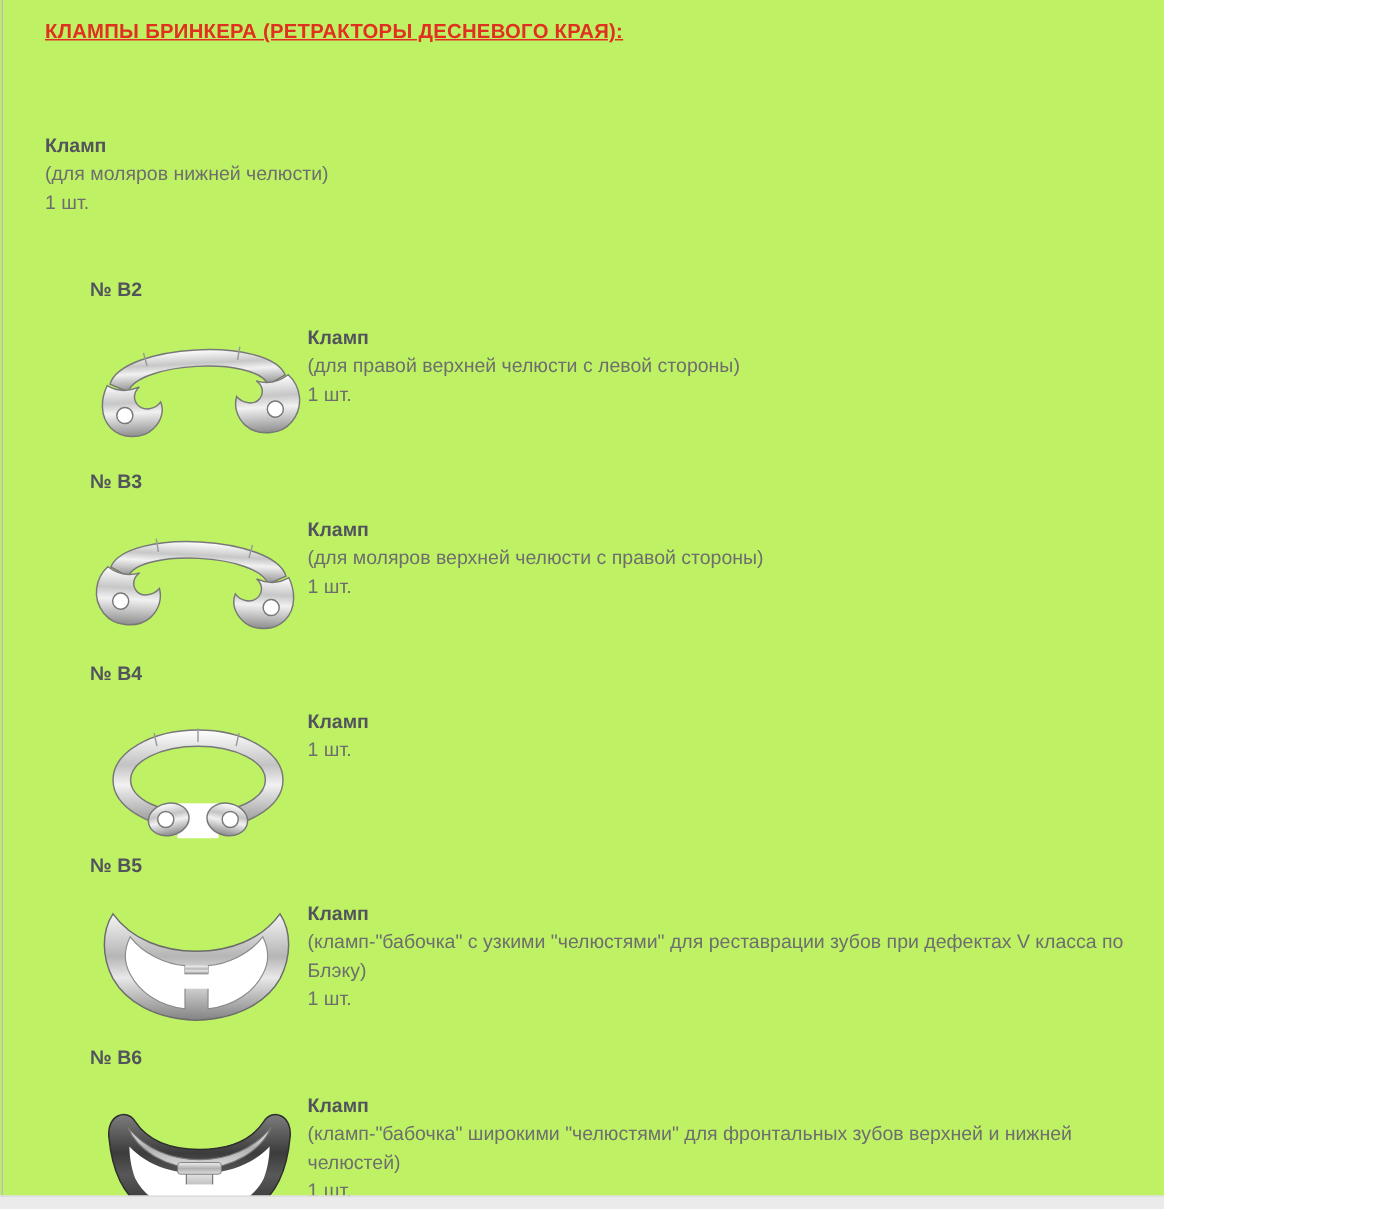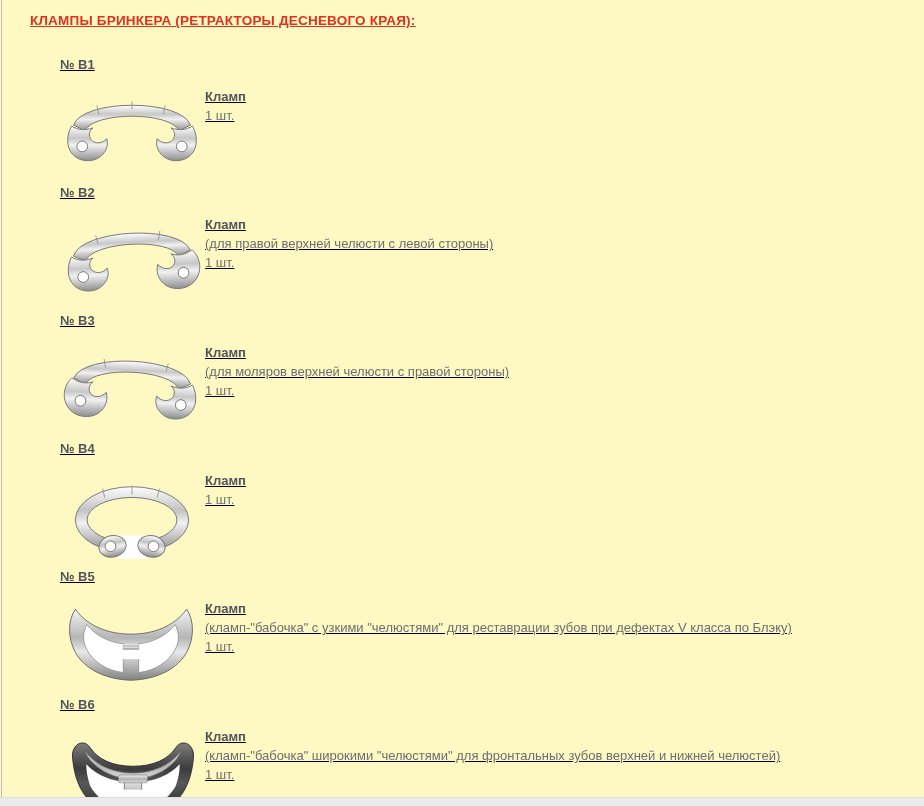--- a/index.html
+++ b/index.html
@@ -1,23 +1,22 @@
 <!DOCTYPE html>
 <html><head>
 <meta charset="utf-8">
 <style>
   * { margin:0; padding:0; box-sizing:border-box; }
   html,body { background:#ffffff; }
   body { font-family:"Liberation Sans", sans-serif; }
   .page {
     position:relative;
-    width:924px; height:806px;
-    background:#fef9c3;
+    width:776px; height:806px;
+    background:#bef264;
     overflow:hidden;
-    text-decoration:underline;
   }
   .left-rule {
     position:absolute; left:1px; top:0; bottom:0;
     width:1px; background:#bdbdbd;
   }
   .bottom-strip {
     position:absolute; left:0; right:0; bottom:0;
     height:9px; background:#ebebeb;
     border-top:1px solid #dedede;
   }
@@ -61,43 +60,23 @@
 
 <div class="page">
   <div class="left-rule"></div>
 
   <div class="content">
     <div class="catalog-title">КЛАМПЫ БРИНКЕРА (РЕТРАКТОРЫ ДЕСНЕВОГО КРАЯ):</div>
 
     <div class="rows">
 
       <div class="product-row">
-        <div class="col-left">
-          <div class="product-number">№ B1</div>
-          <div class="product-photo photo-b1">
-            <svg width="138" height="78" viewBox="0 0 140 80">
-              <defs>
-                <linearGradient id="m1" x1="0" y1="0" x2="0" y2="1">
-                  <stop offset="0" stop-color="#ffffff"></stop>
-                    <stop offset="0.35" stop-color="#c7c7c7"></stop>
-                  <stop offset="0.55" stop-color="#f1f1f1"></stop>
-                    <stop offset="1" stop-color="#8d8d8d"></stop>
-                </linearGradient>
-              </defs>
-              <path d="M10 40 C20 13 120 13 130 40 L118 46 C110 26 30 26 22 46 Z" fill="url(#m1)" stroke="#787878"></path>
-              <path d="M34 20 L36 29 M104 20 L102 29 M70 16 L70 24" stroke="#9a9a9a" stroke-width="1" fill="none"></path>
-              <path d="M8 41 C3 50 2 62 9 70 C16 78 30 79 38 72 C44 67 46 60 44 54 C40 59 32 60 28 55 C25 51 26 46 30 43 C22 46 14 45 8 41 Z" fill="url(#m1)" stroke="#787878"></path>
-              <circle cx="19" cy="62" r="5.5" fill="#ffffff" stroke="#787878"></circle>
-              <path d="M132 41 C137 50 138 62 131 70 C124 78 110 79 102 72 C96 67 94 60 96 54 C100 59 108 60 112 55 C115 51 114 46 110 43 C118 46 126 45 132 41 Z" fill="url(#m1)" stroke="#787878"></path>
-              <circle cx="121" cy="62" r="5.5" fill="#ffffff" stroke="#787878"></circle>
-            </svg>
-          </div>
-        </div>
-        <div class="col-right">
-          <div class="product-name">Кламп</div>
+        <div class="col-right">
+          <div class="product-name">Кламп</div>
+          <div class="product-desc">(для моляров нижней челюсти)</div>
           <div class="product-qty">1 шт.</div>
         </div>
       </div>
 
       <div class="product-row">
         <div class="col-left">
           <div class="product-number">№ B2</div>
           <div class="product-photo photo-b2">
             <svg width="138" height="78" viewBox="0 0 140 80">
               <defs>

